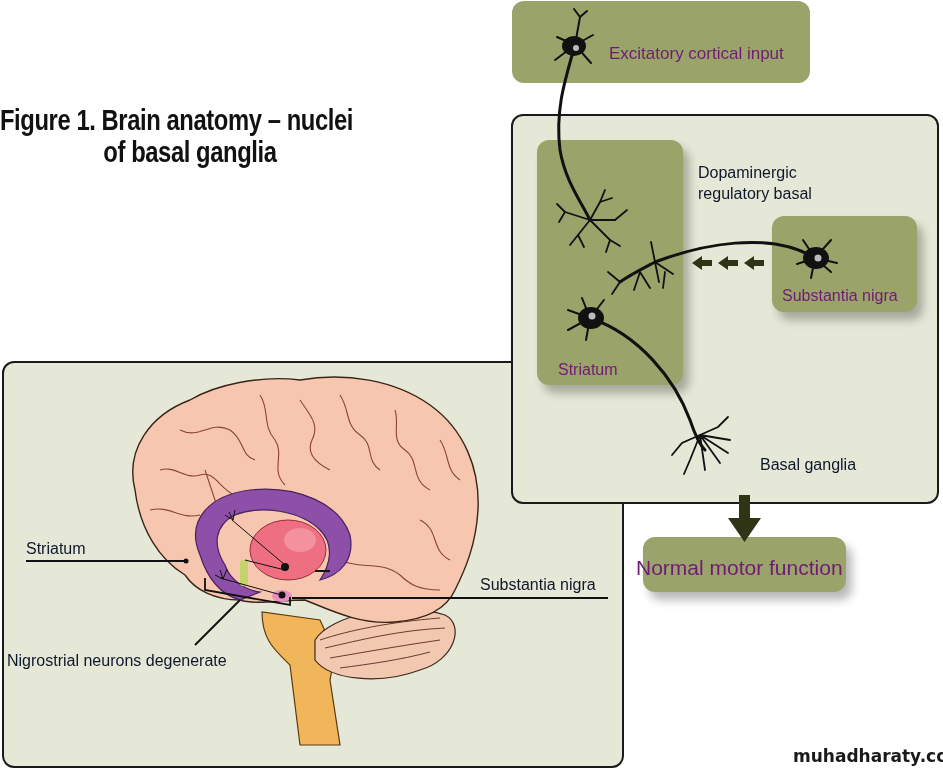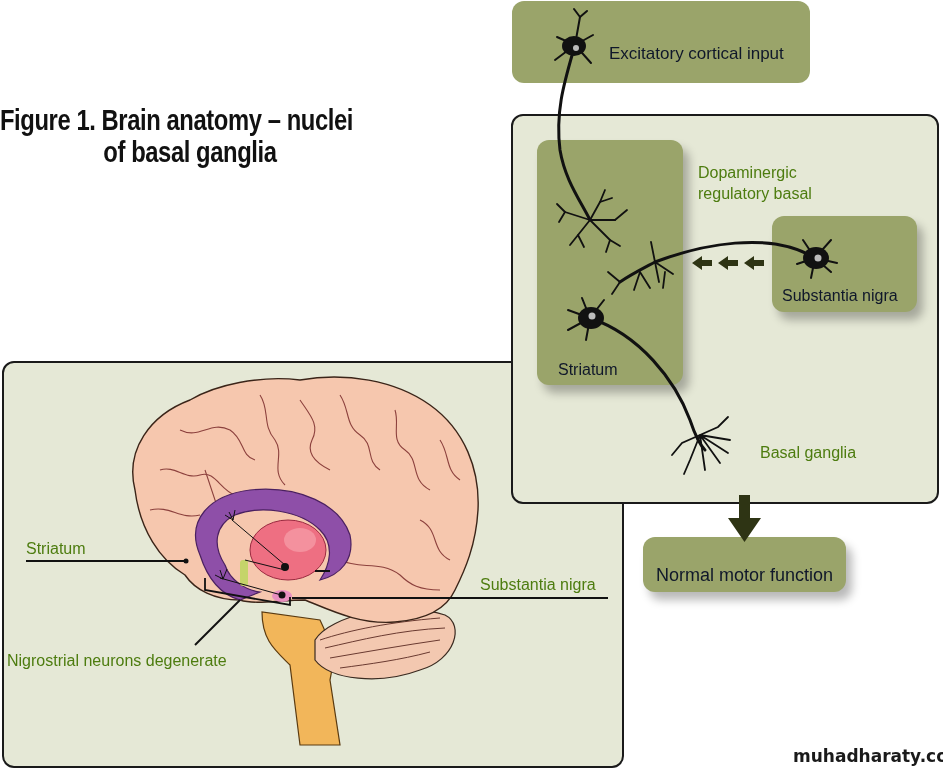--- a/index.html
+++ b/index.html
@@ -3,22 +3,22 @@
 <meta charset="utf-8">
 <style>
   html, body { margin:0; padding:0; background:#ffffff; }
   body { width:943px; height:770px; position:relative; overflow:hidden; font-family:"Liberation Sans", sans-serif; }
   .abs { position:absolute; }
   .title { left:0; top:104px; width:420px; font-family:"Liberation Sans Narrow","Liberation Sans", sans-serif; font-weight:bold; font-size:29px; line-height:32px; color:#111; letter-spacing:-0.5px; transform:scaleX(0.82); transform-origin:0 0; }
   .title .l1 { display:block; white-space:nowrap; }
   .title .l2 { display:block; padding-left:126px; white-space:nowrap; }
   .panel { background:#e5e8d6; border:2px solid #1a1a1a; border-radius:12px; box-sizing:border-box; }
   .olive { background:#9aa46a; border-radius:12px; box-shadow: 6px 8px 10px rgba(0,0,0,0.28); }
-  .olive-text { color:#0f172a; font-size:16px; }
-  .dark-text { color:#4d7c0f; font-size:16px; }
+  .olive-text { color:#701a75; font-size:16px; }
+  .dark-text { color:#0f172a; font-size:16px; }
   .wm { font-family:"DejaVu Sans", sans-serif; font-weight:bold; font-size:17px; color:#1a1a1a; }
   svg { position:absolute; left:0; top:0; }
 </style>
 </head>
 <body>
 
 <div class="abs title">
   <span class="l1">Figure 1. Brain anatomy – nuclei</span>
   <span class="l2">of basal ganglia</span>
 </div>
@@ -34,24 +34,24 @@
 <div class="abs olive-text" style="left:558px; top:361px;">Striatum</div>
 
 <div class="abs olive" style="left:772px; top:216px; width:145px; height:96px;"></div>
 <div class="abs olive-text" style="left:782px; top:287px;">Substantia nigra</div>
 
 <div class="abs dark-text" style="left:698px; top:162px; line-height:21px;">
   <div>Dopaminergic</div>
   <div>regulatory basal</div>
 </div>
 
-<div class="abs dark-text" style="left:760px; top:444px;">Basal ganglia</div>
+<div class="abs dark-text" style="left:760px; top:456px;">Basal ganglia</div>
 
 <div class="abs olive" style="left:643px; top:537px; width:203px; height:55px;"></div>
-<div class="abs olive-text" style="left:656px; top:556px; font-size:18px;margin-top:9px;">Normal motor function</div>
+<div class="abs olive-text" style="left:636px; top:556px; font-size:21px;">Normal motor function</div>
 
 <div class="abs dark-text" style="left:26px; top:540px;">Striatum</div>
 <div class="abs dark-text" style="left:480px; top:576px;">Substantia nigra</div>
 <div class="abs dark-text" style="left:7px; top:652px;">Nigrostrial neurons degenerate</div>
 
 <div class="abs wm" style="left:793px; top:746px;">muhadharaty.com</div>
 
 <svg width="943" height="770" viewBox="0 0 943 770">
 
   <g>

